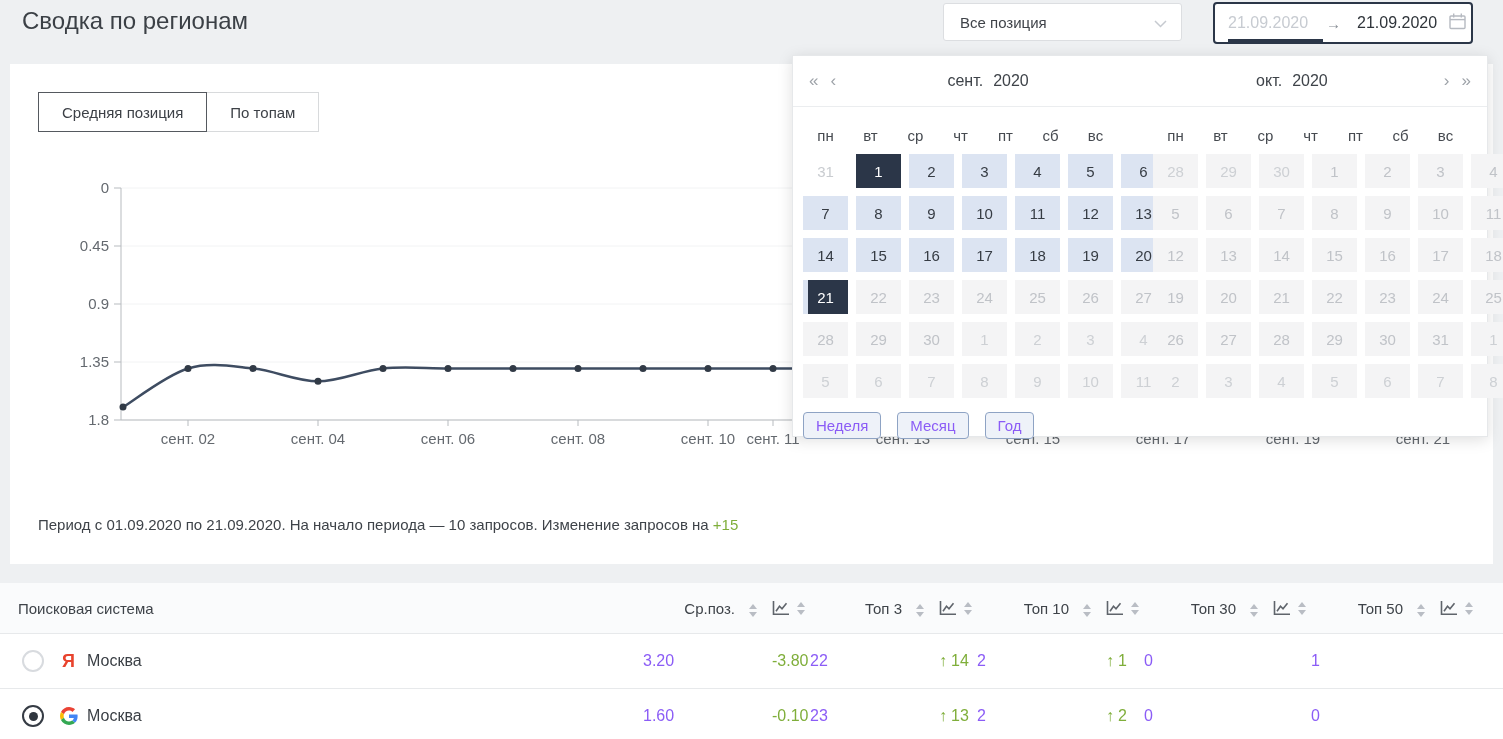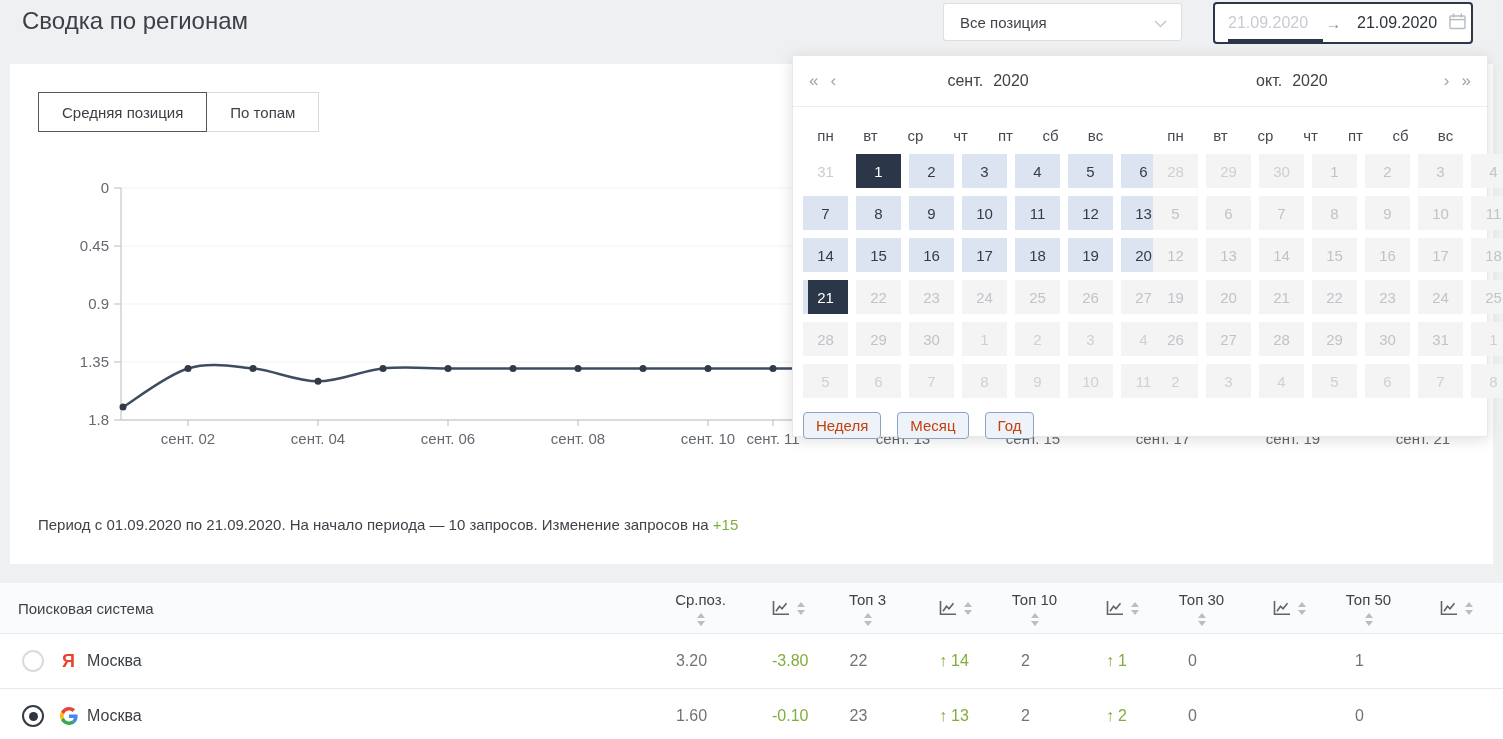--- a/index.html
+++ b/index.html
@@ -28,23 +28,23 @@
   #chart-svg{position:absolute;left:0;top:0;}
   .axlab{font-size:15px;fill:#64696f;font-family:"Liberation Sans",sans-serif;}
   .period{position:absolute;left:28px;top:452px;font-size:15px;color:#3e4349;}
   .period .chg-green{color:#7fae3a;}
   
   .table{position:absolute;left:0;top:583px;width:1503px;background:#fff;}
   .tr,.thead{display:grid;grid-template-columns:625px repeat(5,115px 52px);
         padding:0 25px 0 18px;align-items:center;box-sizing:border-box;}
   .thead{height:51px;background:#fafbfc;border-bottom:1px solid #e7e9eb;font-size:15px;color:#3e4349;}
   .tr{height:55px;border-bottom:1px solid #e7e9eb;font-size:16px;}
-  .th.val{display:flex;justify-content:flex-end;align-items:center;gap:5px;cursor:pointer;flex-direction:column;}
+  .th.val{display:flex;justify-content:flex-end;align-items:flex-end;gap:13px;cursor:pointer;}
   .th.chg{display:flex;justify-content:flex-start;align-items:center;gap:7px;padding-left:14px;cursor:pointer;}
-  .td.val{text-align:center;padding-right:18px;color:#737373;}
+  .td.val{text-align:left;padding-right:18px;color:#8b5cf6;}
   .td.chg{padding-left:14px;color:#7fae3a;display:flex;align-items:center;gap:4px;}
   .td.name{display:flex;align-items:center;padding-left:4px;}
   .radio{width:18px;height:18px;border-radius:50%;border:2px solid #d8dbdf;background:#fff;
         display:inline-flex;align-items:center;justify-content:center;cursor:pointer;flex:0 0 auto;}
   .radio.on{border-color:#353b44;}
   .radio.on::after{content:'';width:9px;height:9px;border-radius:50%;background:#30363f;}
   .engine-icon{margin:0 9px 0 15px;width:19px;display:inline-flex;justify-content:center;}
   .ya-letter{color:#e8432d;font-weight:700;font-size:18px;}
   .region{color:#3a3f45;}
   
@@ -62,21 +62,21 @@
   .days{display:grid;grid-template-columns:repeat(7,45px);grid-auto-rows:34px;row-gap:2px;gap:8px;}
   .day{display:flex;align-items:center;justify-content:center;font-size:15px;color:#363c44;cursor:pointer;}
   .day.in{background:#dce4f2;}
   .day.sel{background:#2b3648;color:#fff;}
   .day.sel-end{background:linear-gradient(90deg,#dce4f2 0,#dce4f2 5px,#2b3648 5px);color:#fff;}
   .day.out{color:#c9ccd0;}
   .day.dis{background:#f4f4f5;color:#c0c3c8;cursor:default;}
   .day.outdis{background:#f4f4f5;color:#cdd0d4;cursor:default;}
   .cal-footer{display:flex;gap:16px;padding:14px 0 0 10px;}
   .shortcut{border:1px solid #8ea3c4;background:#eef2f9;border-radius:4px;padding:4px 12px;
-        font-size:15px;color:#c2410c;font-family:inherit;cursor:pointer;}
+        font-size:15px;color:#8b5cf6;font-family:inherit;cursor:pointer;}
 </style>
 </head>
 <body>
 
 <div class="page">
 
   <div class="page-title">Сводка по регионам</div>
 
   <div class="groups-select">
     <span class="gs-label">Все позиция</span>

